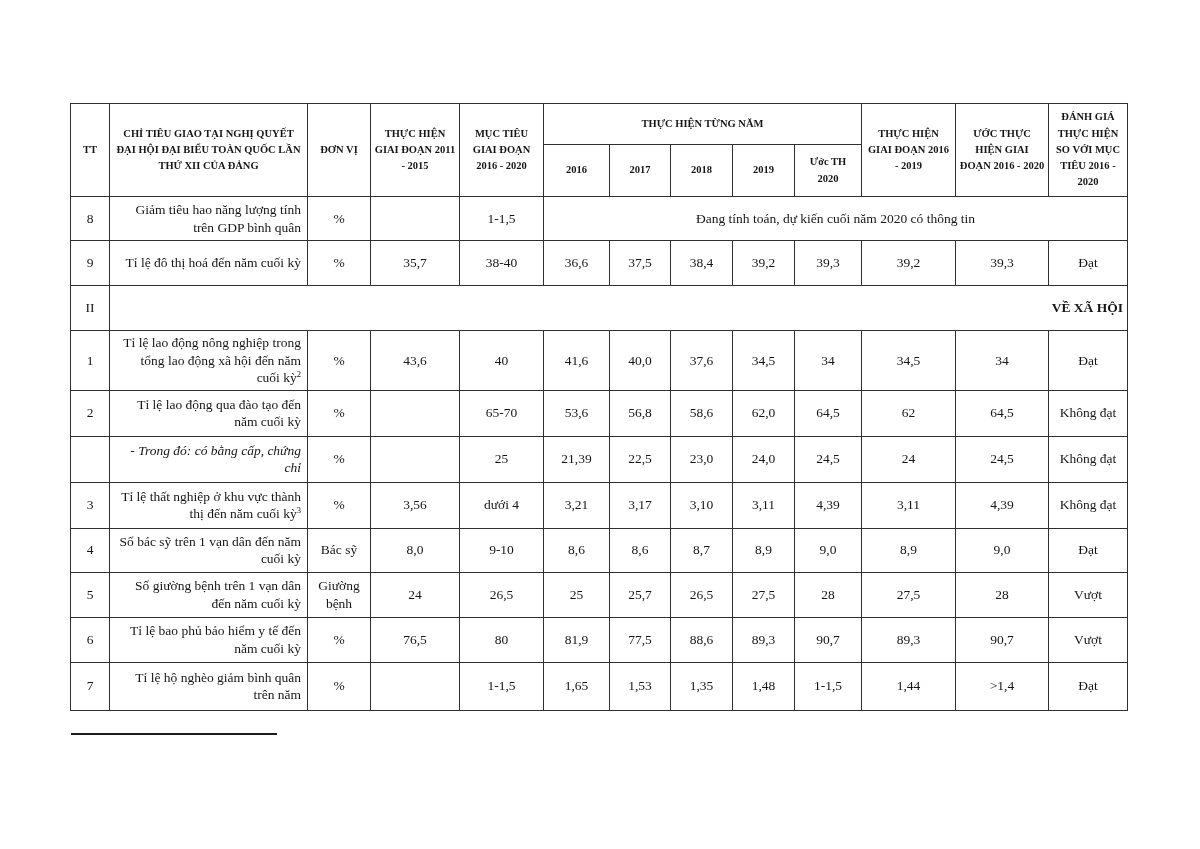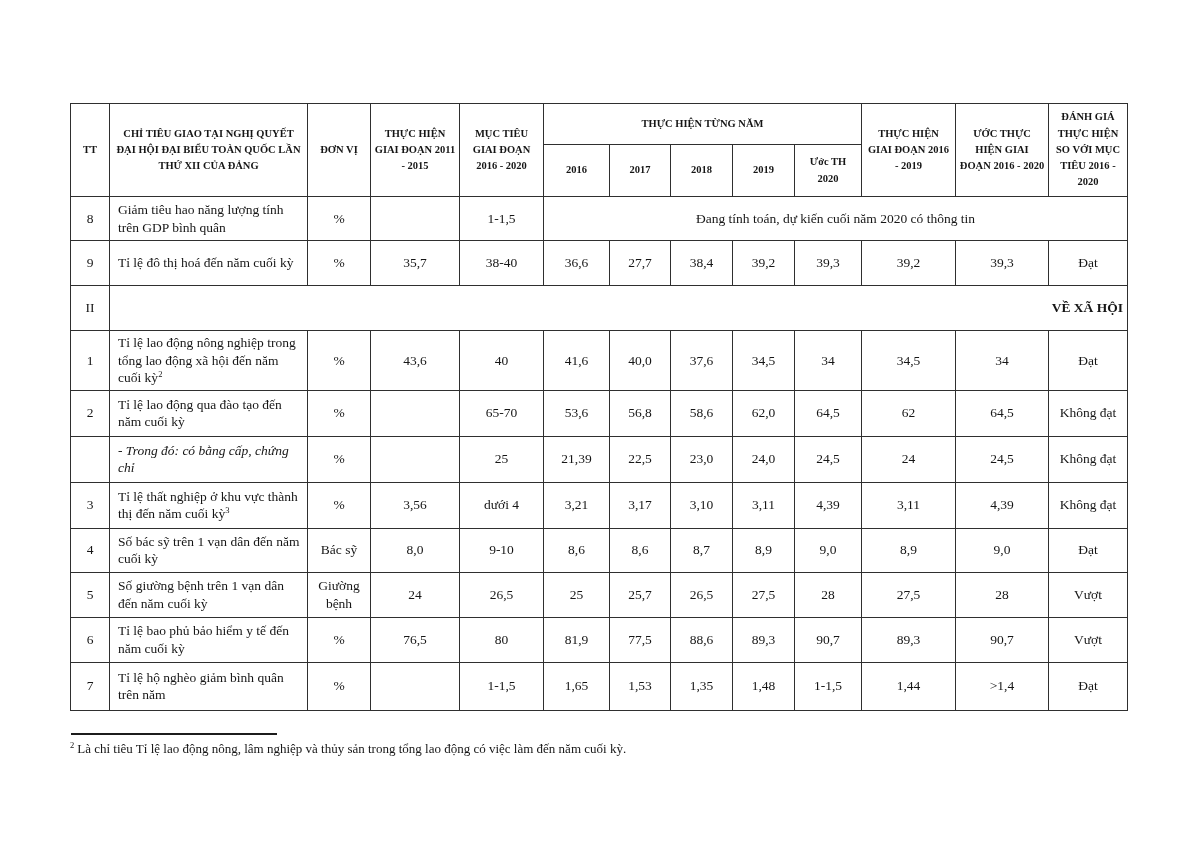--- a/index.html
+++ b/index.html
@@ -14,21 +14,21 @@
   }
   .doc th, .doc td { border:1px solid #2f2f2f; overflow:hidden; }
   .doc th {
     font-weight:bold; font-size:10.5px; line-height:1.55;
     text-align:center; vertical-align:middle; padding:2px 3px;
   }
   .doc td {
     font-size:13.5px; line-height:1.3; text-align:center;
     vertical-align:middle; padding:2px 4px;
   }
-  td.name { text-align:left; padding:3px 6px 3px 8px; }
+  td.name { text-align:right; padding:3px 6px 3px 8px; }
   td.italic { font-style:italic; }
   td.section { font-weight:bold; text-align:right; padding-left:10px; }
   sup.fn { font-size:8.5px; line-height:0; }
   .footnote-sep {
     position:absolute; left:71px; top:733px; width:206px; height:2px;
     background:#1c1c1c;
   }
   .footnotes {
     position:absolute; left:70px; top:741px; width:1060px;
     font-size:13px; line-height:16.5px;
@@ -87,21 +87,21 @@
       <td colspan="8">Đang tính toán, dự kiến cuối năm 2020 có thông tin</td>
     </tr>
 
     <tr style="height:45px">
       <td>9</td>
       <td class="name">Tỉ lệ đô thị hoá đến năm cuối kỳ</td>
       <td>%</td>
       <td>35,7</td>
       <td>38-40</td>
       <td>36,6</td>
-      <td>27,7</td>
+      <td>37,5</td>
       <td>38,4</td>
       <td>39,2</td>
       <td>39,3</td>
       <td>39,2</td>
       <td>39,3</td>
       <td>Đạt</td>
     </tr>
 
     <tr style="height:45px">
       <td style="font-weight:normal">II</td>
@@ -234,16 +234,15 @@
       <td>1,44</td>
       <td>&gt;1,4</td>
       <td>Đạt</td>
     </tr>
   </tbody>
     </table>
 
   <div class="footnote-sep"></div>
 
   <div class="footnotes">
-    <div><sup>2</sup><span class="ft">Là chỉ tiêu Tỉ lệ lao động nông, lâm nghiệp và thủy sản trong tổng lao động có việc làm đến năm cuối kỳ.</span></div>
   </div>
 
 </div>
 
 </body></html>

